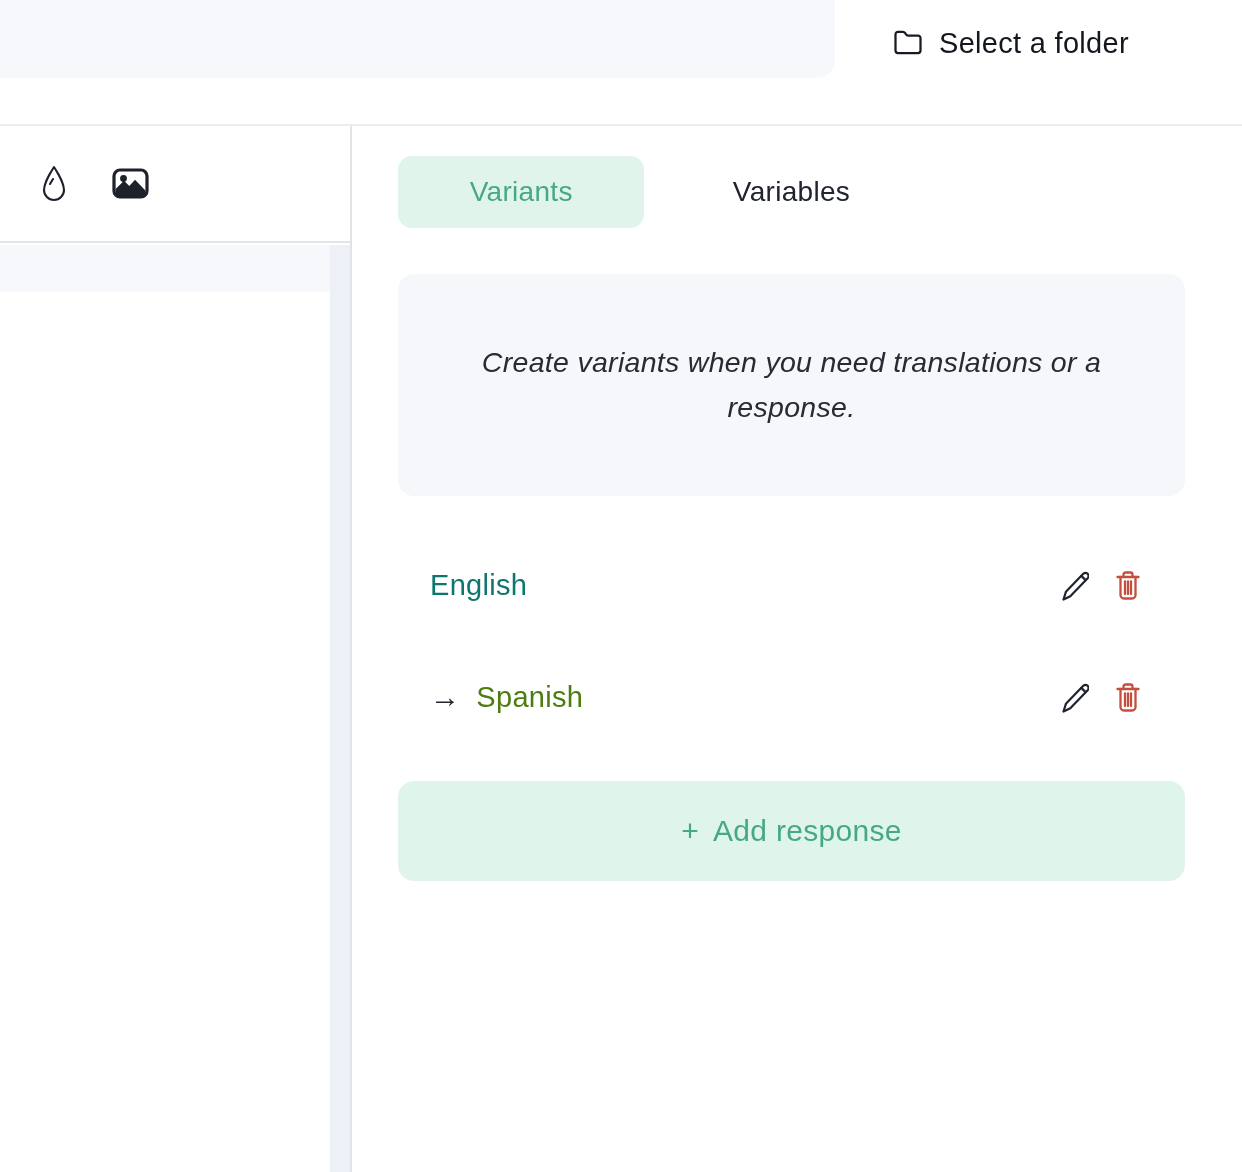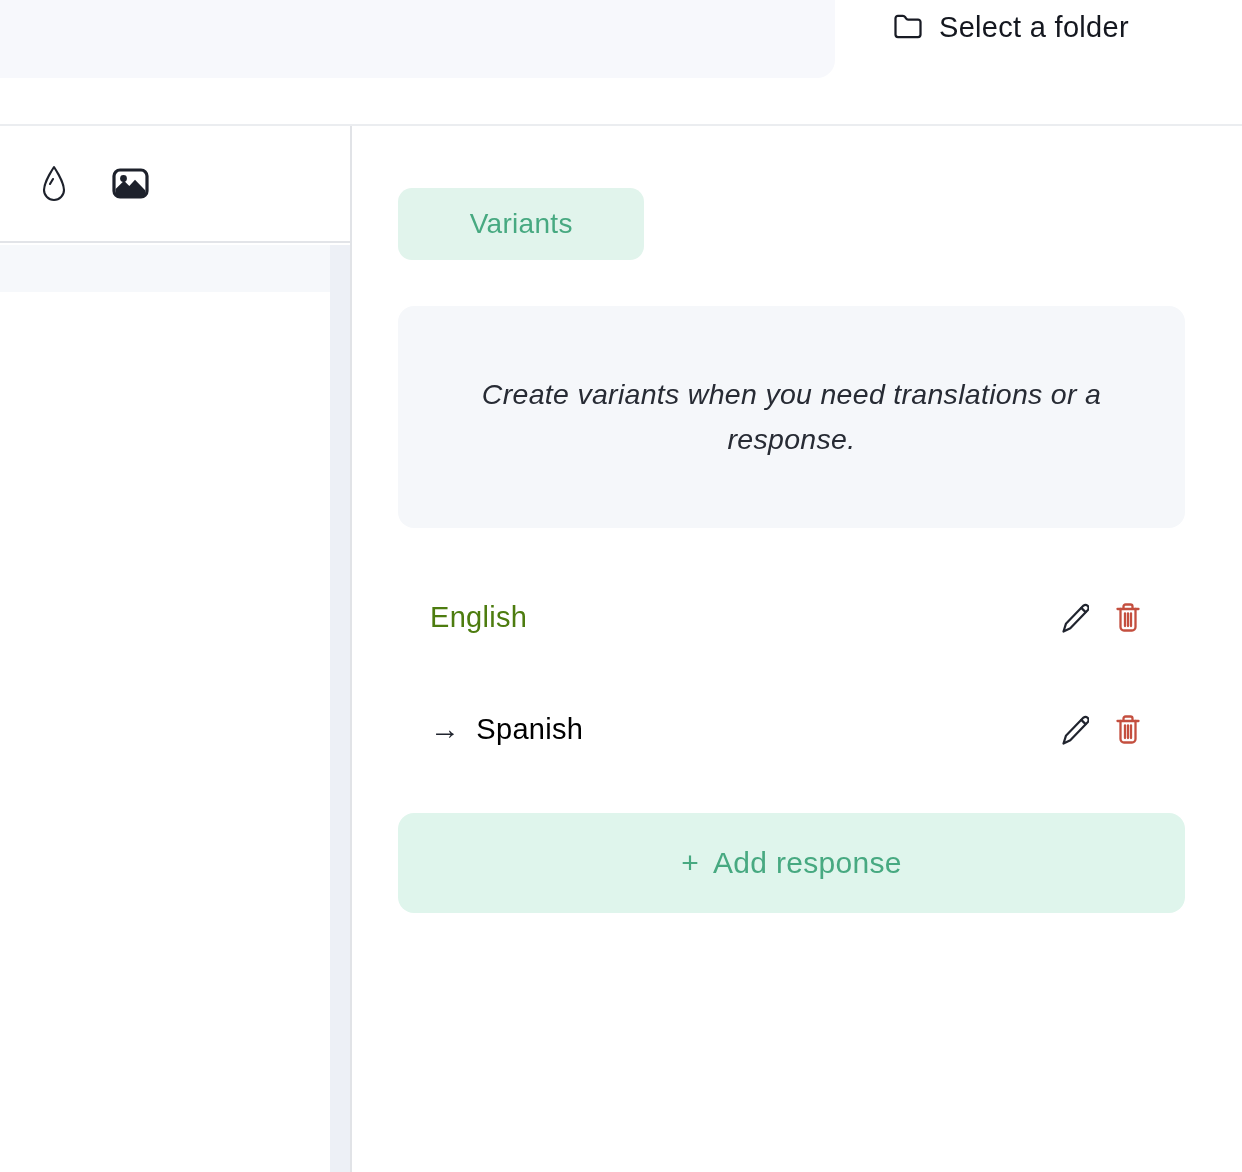--- a/index.html
+++ b/index.html
@@ -8,21 +8,21 @@
     background:#ffffff; color:#20242e;
     font-family:"Liberation Sans","DejaVu Sans",sans-serif;
     letter-spacing:0.3px;
   }
   
   .header-shade {
     position:absolute; left:0; top:0; width:835px; height:78px;
     background:#f7f8fc; border-radius:0 0 18px 0;
   }
   .select-folder {
-    position:absolute; left:893px; top:0; height:54px;
+    position:absolute; left:893px; top:16px; height:54px;
     display:flex; align-items:center; gap:16px;
     font-size:29px; font-weight:500; color:#14171f; cursor:pointer;
   }
   .header-divider {
     position:absolute; left:0; top:124px; width:1242px; height:2px;
     background:#ebedf0;
   }
   
   .left-toolbar {
     position:absolute; left:0; top:126px; width:350px; height:117px;
@@ -37,21 +37,21 @@
   }
   .left-scrollbar {
     position:absolute; left:330px; top:245px; width:20px; height:927px;
     background:#edf0f6;
   }
   .v-divider {
     position:absolute; left:350px; top:126px; width:2px; height:1046px;
     background:#e1e3e7;
   }
   
-  .right-panel { position:absolute; left:398px; top:142px; width:787px; }
+  .right-panel { position:absolute; left:398px; top:110px; width:787px; }
   .tabs { margin-top:46px; height:72px; display:grid; grid-template-columns:1fr 1fr 1fr; }
   .tab {
     display:flex; align-items:center; justify-content:center;
     font-size:28px; color:#20242e; border-radius:14px; cursor:pointer;
   }
   .tab.active { background:#e1f4ec; color:#47a981; margin-right:16px; }
   .info-box {
     margin-top:46px; height:222px; background:#f5f7fa; border-radius:16px;
     display:flex; align-items:center; justify-content:center;font-style:italic;
   }
@@ -59,22 +59,22 @@
     max-width:720px; text-align:center; font-size:28.5px; line-height:45px;
     color:#272b34;
   }
   .variant-row {
     display:flex; align-items:center; height:46px;
     padding:0 44px 0 32px;
   }
   .row-english { margin-top:66px; }
   .row-spanish { margin-top:66px; }
   .variant-name { font-size:29px; cursor:pointer; }
-  .name-green { color:#4d7c0f; }
-  .name-dark  { color:#000000; }
+  .name-green { color:#0f766e; }
+  .name-dark  { color:#4d7c0f; }
   .arrow-glyph { font-size:30px; color:#20242e; margin-right:16px; }
   .row-icons { margin-left:auto; display:flex; align-items:center; gap:26px; }
   .icon-btn { display:flex; align-items:center; justify-content:center; cursor:pointer; background:none; border:none; padding:0; }
   .add-variant {
     margin-top:61px; height:100px; background:#dff5ec; border-radius:16px;
     display:flex; align-items:center; justify-content:center; gap:14px;
     color:#47a981; cursor:pointer;
   }
   .add-plus { font-size:30px; }
   .add-label { font-size:30px; }
@@ -113,20 +113,23 @@
 
 <div class="left-row"></div>
 <div class="left-scrollbar"></div>
 <div class="v-divider"></div>
 
 <div class="right-panel">
 
   <div class="tabs">
     <div class="tab active">
       <span>Variants</span>
+    </div>
+    <div class="tab">
+      <span>Variables</span>
     </div>
   </div>
 
   <div class="info-box">
     <div class="info-text">
       <div>Create variants when you need translations or a</div>
       <div>response.</div>
     </div>
   </div>
 

